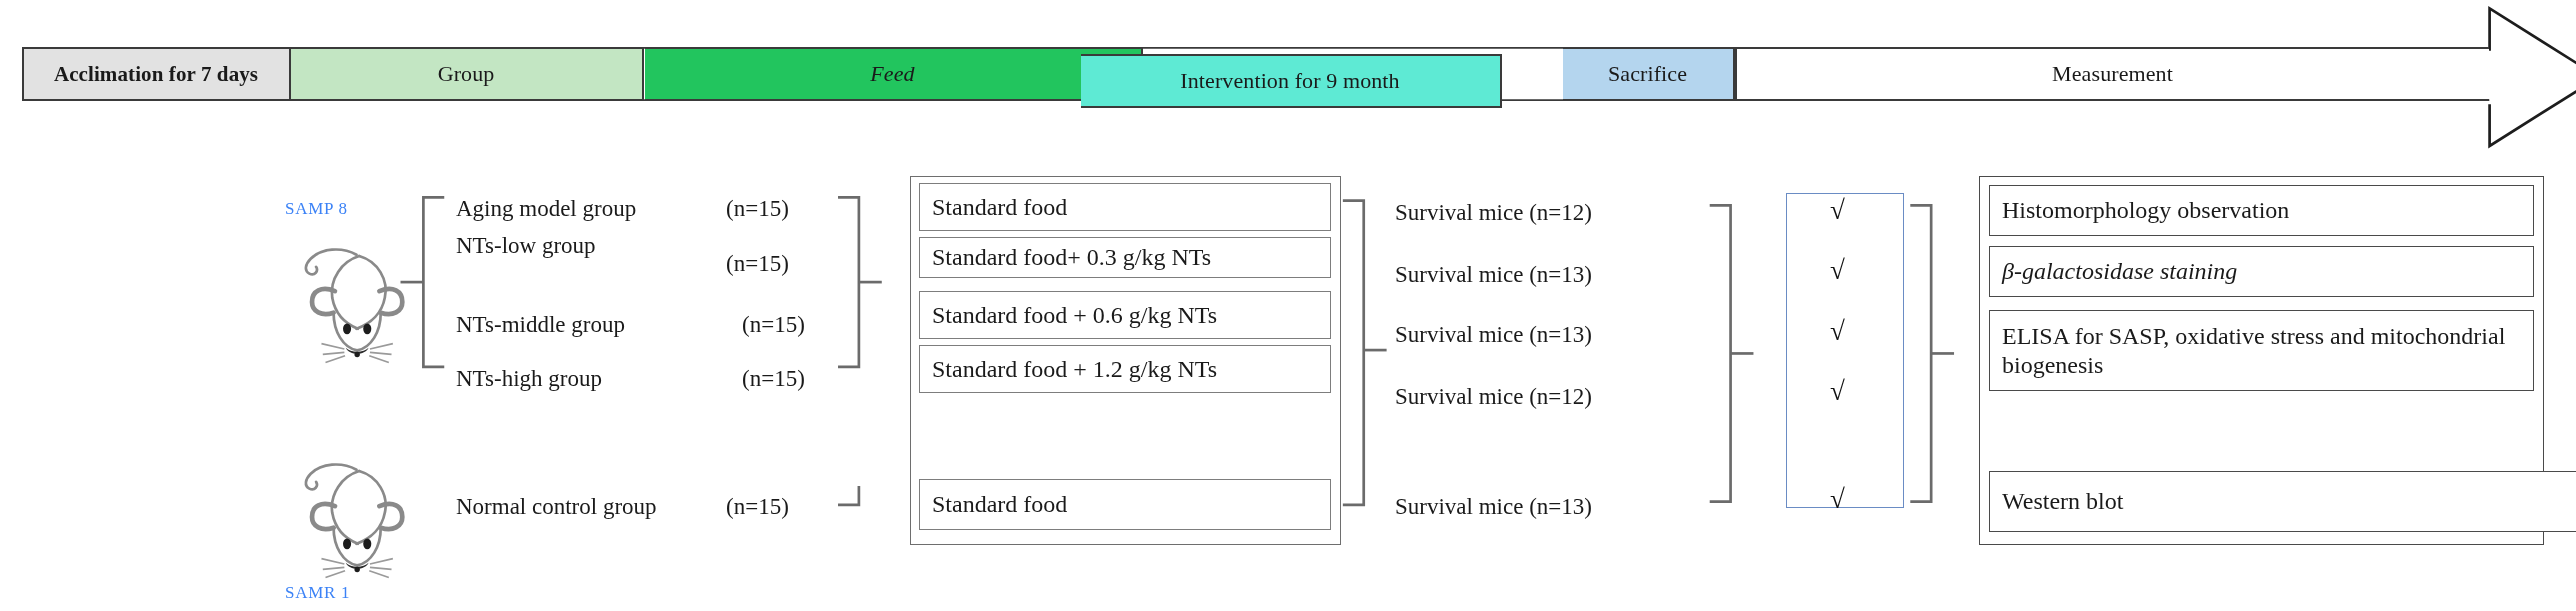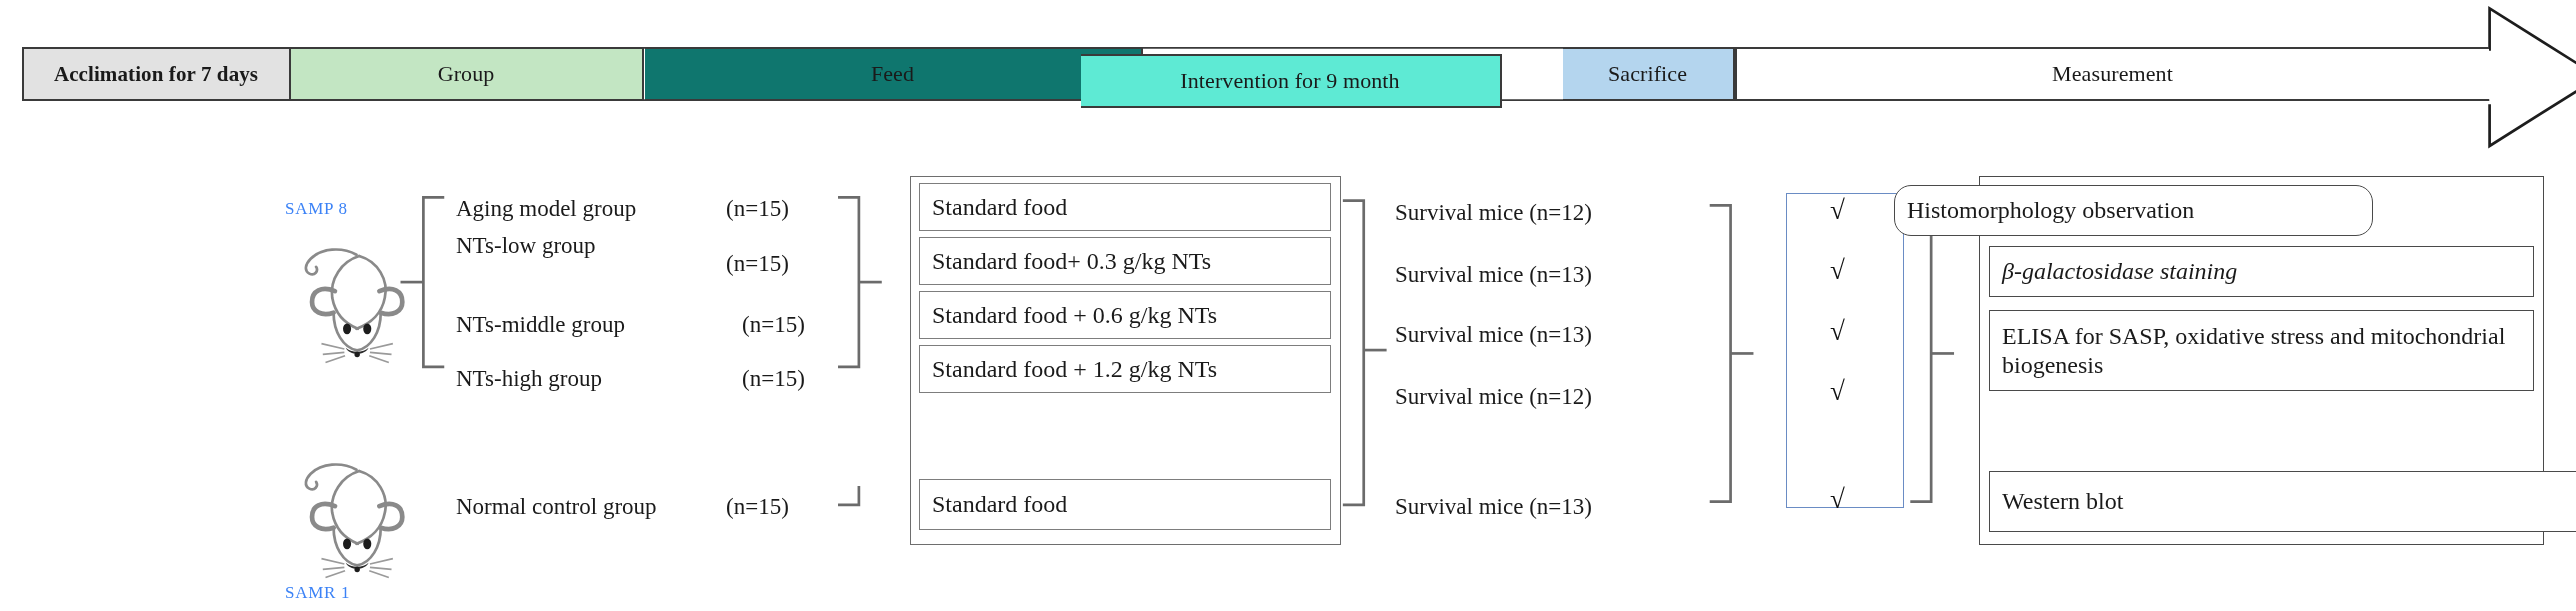--- a/index.html
+++ b/index.html
@@ -50,21 +50,21 @@
   <svg style="left:2450px;top:-42px;" width="135" height="145" viewBox="0 0 200 215">
     <polyline points="26,68 26,5 188,107 26,209 26,147" fill="#ffffff" stroke="#1d1d1d" stroke-width="4" stroke-linejoin="miter"></polyline>
   </svg>
 
   <div class="seg bold" style="left:0px;width:269px;background:#e2e2e2;border:2px solid #3a3a3a;">
     <span>Acclimation for 7 days</span>
   </div>
   <div class="seg" style="left:269px;width:353px;background:#c3e6c3;border:2px solid #3a3a3a;border-left:none;">
     <span>Group</span>
   </div>
-  <div class="seg" style="left:623px;width:498px;background:#0f766e;border:2px solid #3a3a3a;border-left:none;">
+  <div class="seg" style="left:623px;width:498px;background:#22c55e;border:2px solid #3a3a3a;border-left:none;font-style:italic;">
     <span>Feed</span>
   </div>
   <div class="seg" style="left:1059px;width:421px;background:#5eead4;border:2px solid #3a3a3a;border-left:none;margin-top:7px;">
     <span>Intervention for 9 month</span>
   </div>
   <div class="seg" style="left:1541px;width:172px;background:#b4d5ee;border:2px solid #3a3a3a;border-left:none;">
     <span>Sacrifice</span>
   </div>
   <div class="seg" style="left:1713px;width:754px;background:#ffffff;border-top:2px solid #3a3a3a;border-bottom:2px solid #3a3a3a;border-left:2px solid #3a3a3a;">
     <span>Measurement</span>
@@ -169,21 +169,21 @@
 <div class="rowtext" style="left:456px;top:495px;">
   <span>Normal control group</span></div>
 <div class="nval" style="left:726px;top:495px;">
   <span>(n=15)</span></div>
 
 <div class="outerbox" style="left:910px;top:176px;width:431px;height:369px;"></div>
 
 <div class="innerbox" style="left:919px;top:183px;width:412px;height:48px;">
   <span>Standard food</span>
   </div>
-<div class="innerbox" style="left:919px;top:237px;width:412px;height:48px;">
+<div class="innerbox" style="left:919px;top:237px;width:412px;height:41px;">
   <span>Standard food+ 0.3 g/kg NTs</span>
   </div>
 <div class="innerbox" style="left:919px;top:291px;width:412px;height:48px;">
   <span>Standard food + 0.6 g/kg NTs</span>
   </div>
 <div class="innerbox" style="left:919px;top:345px;width:412px;height:48px;">
   <span>Standard food + 1.2 g/kg NTs</span>
   </div>
 <div class="innerbox" style="left:919px;top:479px;width:412px;height:51px;">
   <span>Standard food</span>
@@ -207,21 +207,21 @@
   <span>√</span></div>
 <div class="tick" style="left:1830px;top:318px;">
   <span>√</span></div>
 <div class="tick" style="left:1830px;top:378px;">
   <span>√</span></div>
 <div class="tick" style="left:1830px;top:486px;">
   <span>√</span></div>
 
 <div class="outerbox" style="left:1979px;top:176px;width:565px;height:369px;border-color:#4a4a4a;"></div>
 
-<div class="innerbox" style="left:1894px;top:185px;width:479px;height:51px;border-color:#4a4a4a;border-radius:17px;">
+<div class="innerbox" style="left:1989px;top:185px;width:545px;height:51px;border-color:#4a4a4a;">
   <span>Histomorphology observation</span>
   </div>
 
 <div class="innerbox" style="left:1989px;top:246px;width:545px;height:51px;border-color:#4a4a4a;align-items:center;">
   <span style="font-style:italic;">β-galactosidase staining</span>
   </div>
 
 <div class="innerbox two" style="left:1989px;top:310px;width:545px;height:81px;border-color:#4a4a4a;">
   <span>ELISA for SASP, oxidative stress and mitochondrial biogenesis</span>
   </div>

